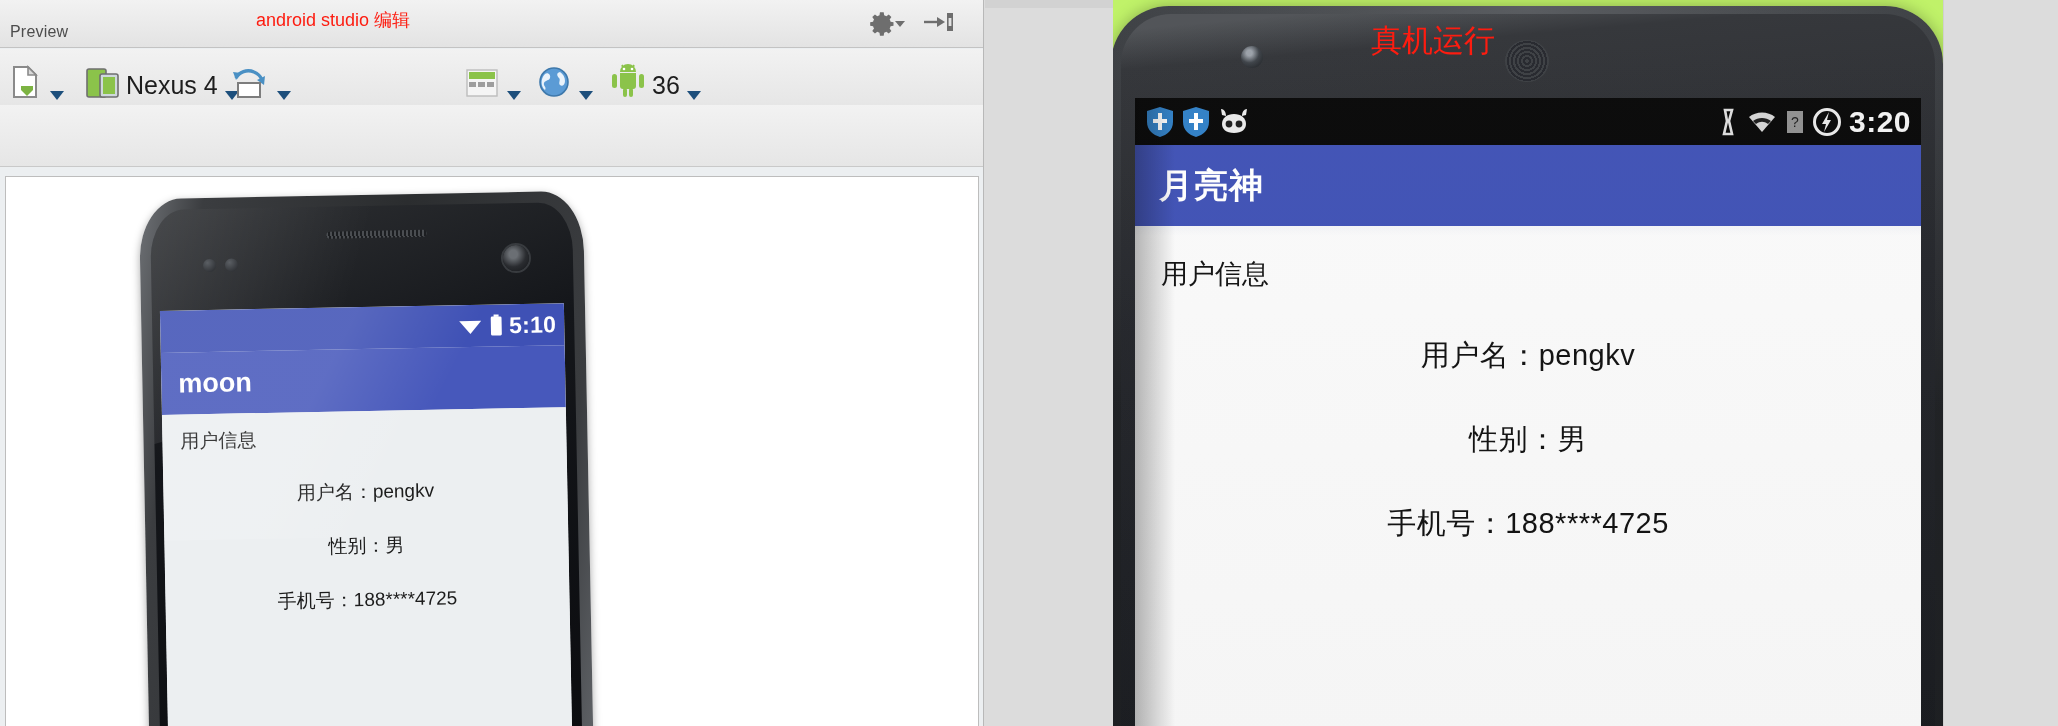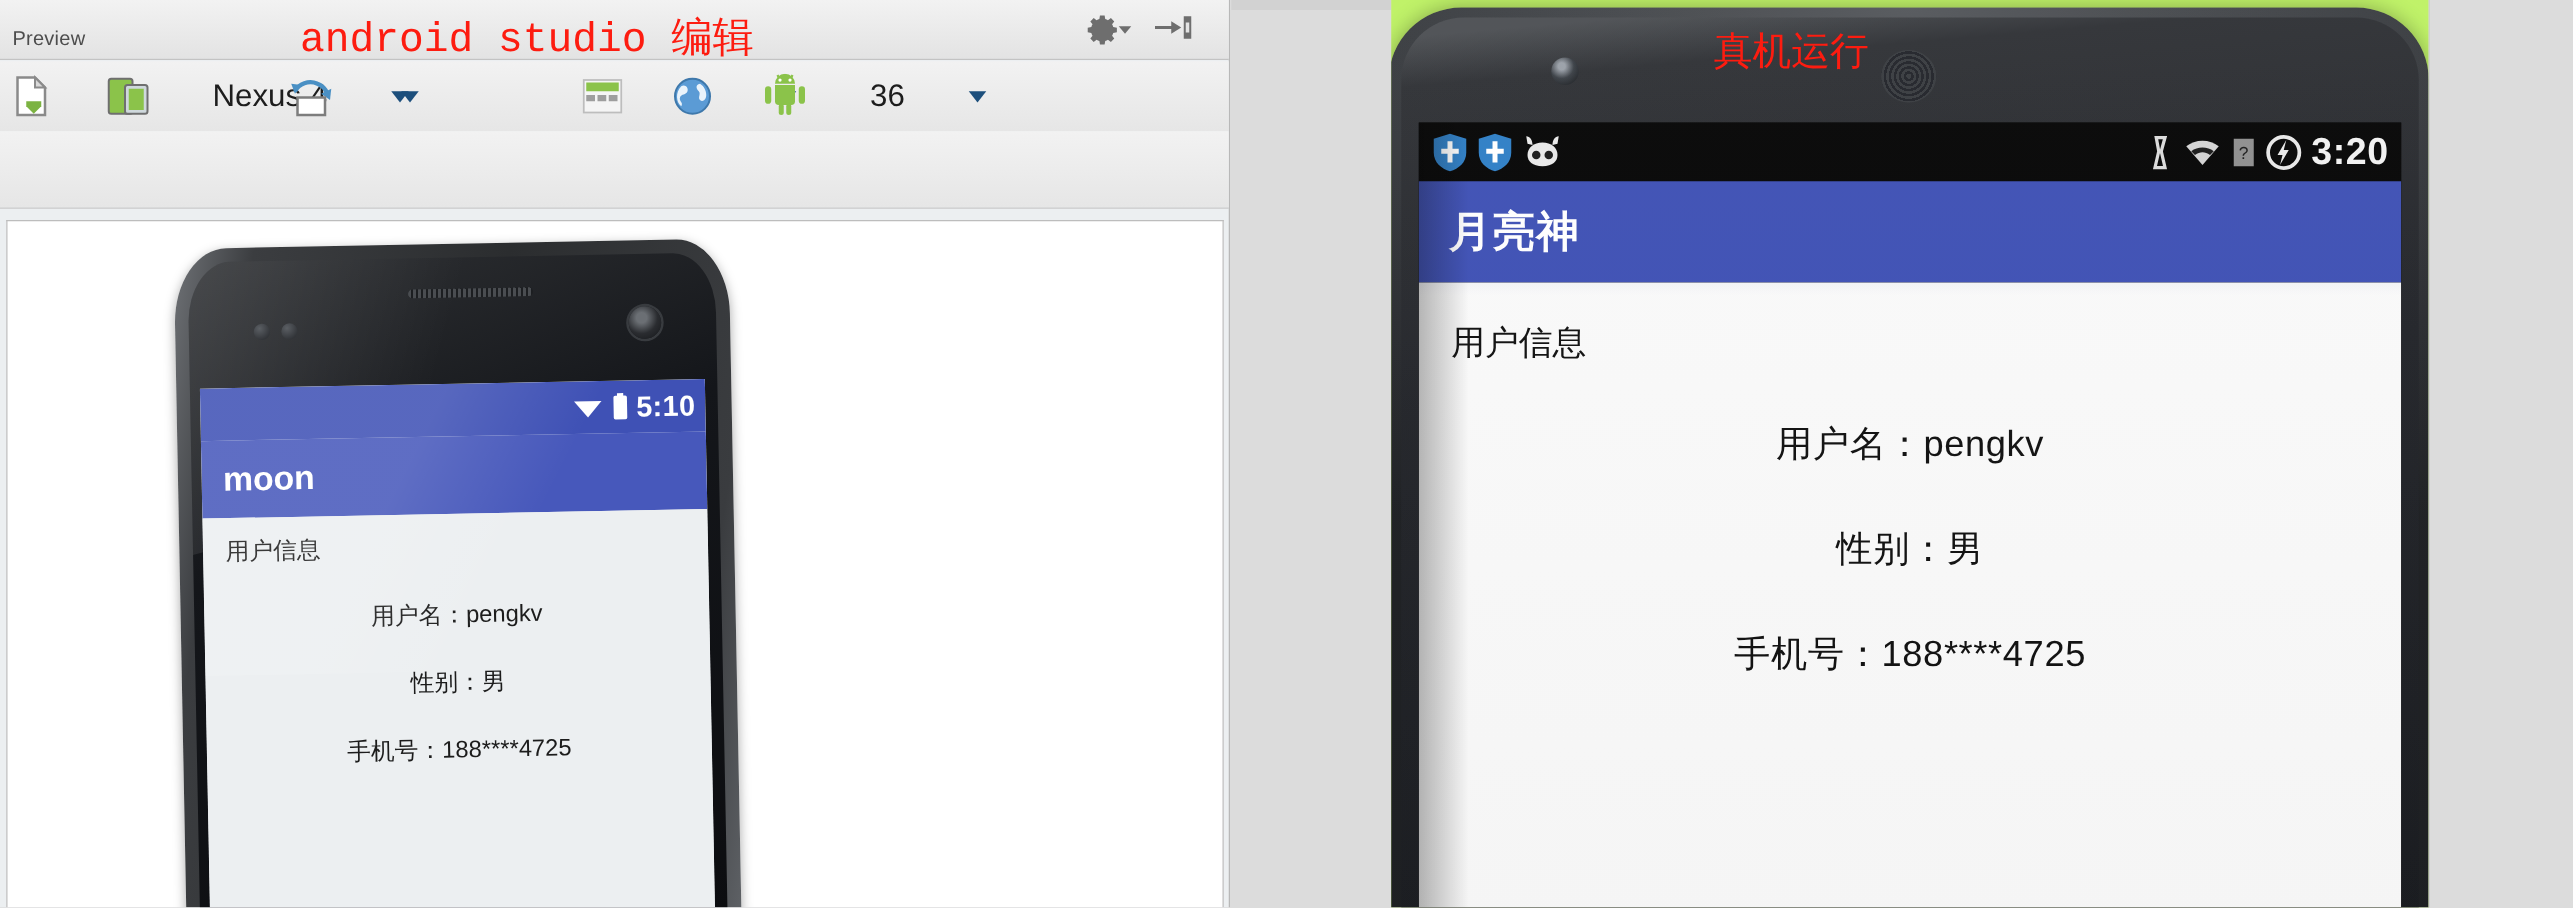--- a/index.html
+++ b/index.html
@@ -22,24 +22,23 @@
   #as-titlebar{
     position:absolute; left:0; top:0; width:984px; height:48px;
     background:linear-gradient(#f2f2f2,#e3e3e3);
     border-bottom:1px solid #c3c3c3;
   }
   #as-title{
     position:absolute; left:10px; top:23px;
     font-size:16px; color:#4d4d4d; letter-spacing:.2px;
   }
   #annot-left{
-    position:absolute; left:240px; top:8px;
-    font-size:33px; color:#fd1c10;
+    position:absolute; left:256px; top:8px;
+    font-size:18px; color:#fd1c10;
     white-space:nowrap;
-    font-family:Liberation Mono, monospace;
   }
   #tb-gear{
     position:absolute; left:869px; top:10px;
     width:34px; height:28px;
   }
   #tb-gear .carat{
     position:absolute; right:-2px; top:11px;
     width:0;height:0;border-left:5px solid transparent;border-right:5px solid transparent;
     border-top:6px solid #6e6e6e;
   }
@@ -51,22 +50,22 @@
   #as-toolbar1{
     position:absolute; left:0; top:49px; width:984px; height:56px;
     background:linear-gradient(#f2f2f2,#e6e6e6);
   }
   #as-toolbar2{
     position:absolute; left:0; top:105px; width:984px; height:62px;
     background:linear-gradient(#f2f2f2,#e6e6e6);
     border-bottom:1px solid #c9c9c9;
   }
   .tb-item{
-    position:absolute; display:flex; align-items:center; height:46px;
-    padding:0 3px; cursor:default;gap:44px;
+    position:absolute; display:flex; align-items:flex-end; height:46px;
+    padding:0 3px; cursor:default;
   }
   .tb-item .lbl{ font-size:25px; color:#1d1d1d; margin-left:5px; white-space:nowrap;}
   .tb-item .dd{
     margin-left:7px; width:0;height:0;
     border-left:7px solid transparent;border-right:7px solid transparent;
     border-top:9px solid #1d4f7c;
   }
   .sep{
     position:absolute; top:57px; width:2px; height:44px;
     background:repeating-linear-gradient(#9aa0a6 0 2px, transparent 2px 5px);

